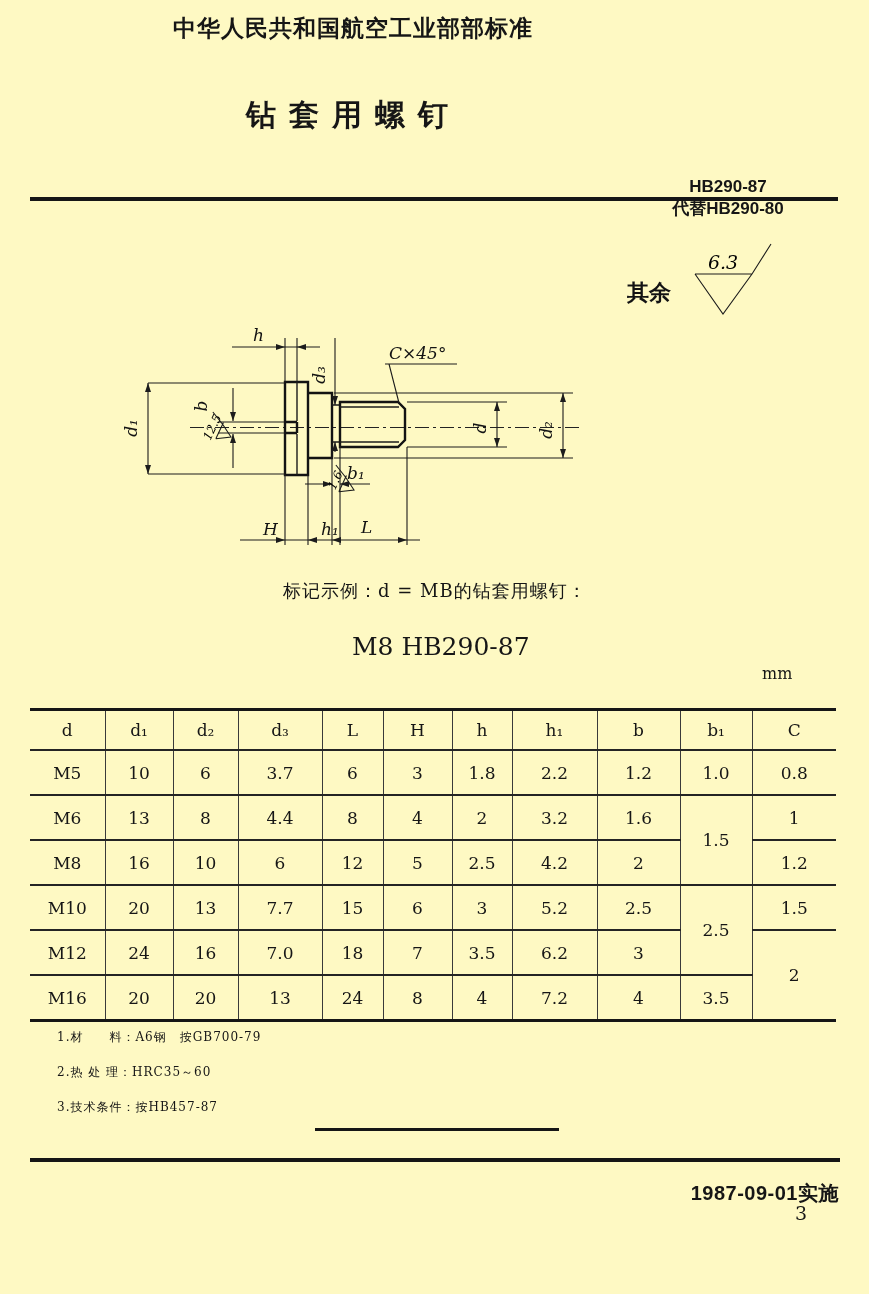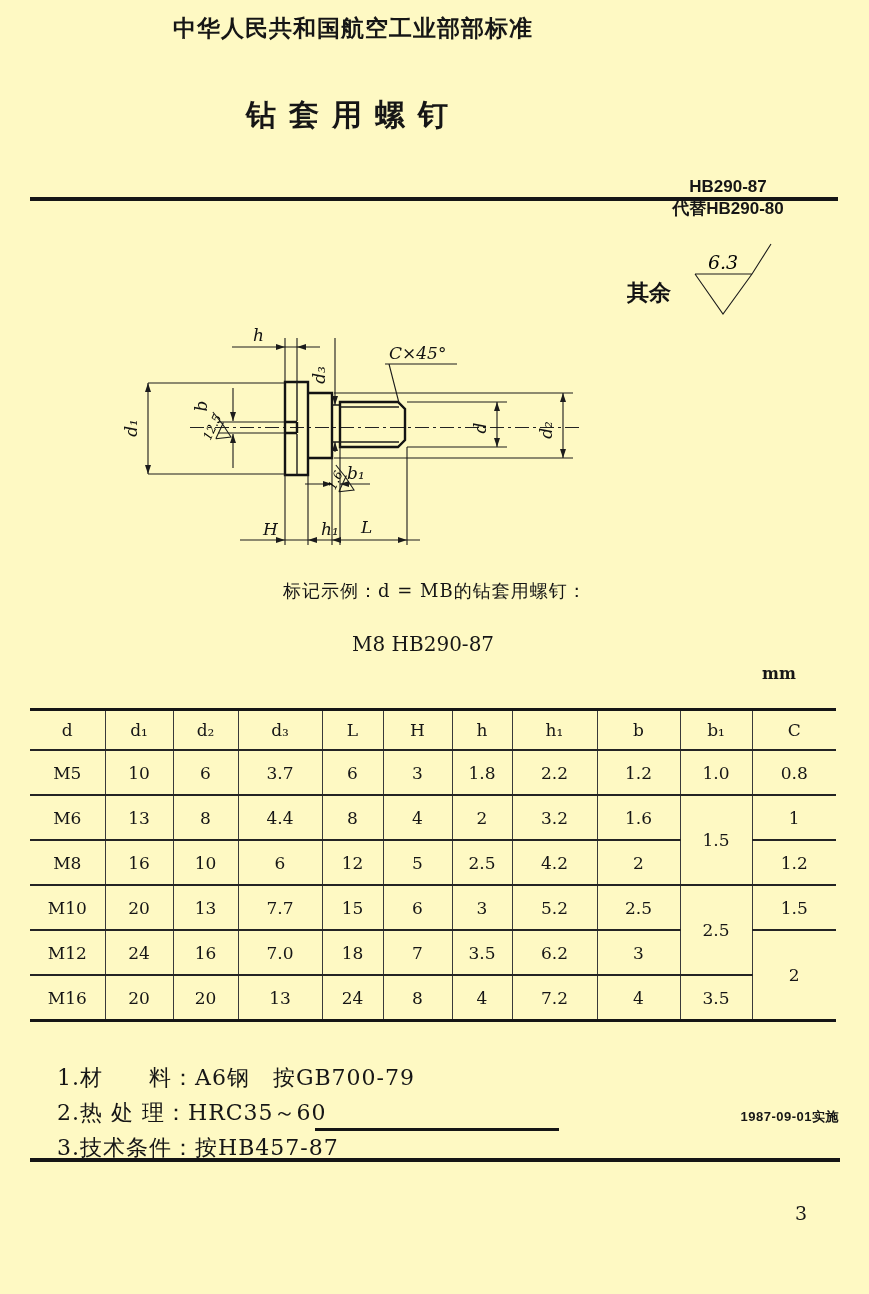--- a/index.html
+++ b/index.html
@@ -9,36 +9,36 @@
     font-family:"DejaVu Serif","Liberation Serif",serif;
   }
   .abs{position:absolute;}
   .hei{font-family:"Liberation Sans","DejaVu Sans",sans-serif;font-weight:bold;}
   .org-title{top:13px;left:103px;width:500px;text-align:center;font-size:23px;letter-spacing:1px;}
   .doc-title{top:95px;left:246px;font-size:30px;letter-spacing:13px;white-space:nowrap;text-align:center;}
   .std-no{top:132px;left:660px;width:136px;text-align:center;font-size:17px;line-height:22px;margin-top:44px;}
   .rule{background:#161616;}
   .top-rule{left:30px;top:197px;width:808px;height:4px;}
   .example-1{left:283px;top:579px;font-size:18px;letter-spacing:1px;}
-  .example-2{left:352px;top:632px;font-size:20px;}
-  .unit-label{left:762px;top:664px;font-size:16px;font-weight:700;}
+  .example-2{left:352px;top:632px;font-size:25px;}
+  .unit-label{left:762px;top:664px;font-size:16px;font-weight:400;}
   .spec-table{left:30px;top:708px;width:806px;border-collapse:collapse;table-layout:fixed;
     border-top:3px solid #161616;border-bottom:3px solid #161616;
     font-size:17px;text-align:center;}
   .spec-table th,.spec-table td{border-top:2px solid #242424;border-left:1px solid #3a3a3a;
     padding:0;font-weight:normal;text-align:center;vertical-align:middle;}
   .spec-table th{height:38px;}
   .spec-table td{height:43px;}
   .spec-table th:first-child,.spec-table td.first{border-left:none;}
   .spec-table tr.hdr th{border-top:none;}
-  .notes{left:57px;top:1060px;font-size:22px;line-height:35px;letter-spacing:1px;}
+  .notes{left:57px;top:1020px;font-size:12px;line-height:35px;letter-spacing:1px;}
   .mid-line{left:315px;top:1128px;width:244px;height:3px;}
   .footer-rule{left:30px;top:1158px;width:810px;height:4px;}
   .footer-left{left:25px;top:1168px;font-size:20px;letter-spacing:0.5px;}
-  .footer-right{right:30px;top:1108px;font-size:13px;letter-spacing:0.5px;margin-left:28px;}
+  .footer-right{right:30px;top:1180px;font-size:20px;letter-spacing:0.5px;margin-left:28px;}
   .page-num{left:795px;top:1202px;font-size:19px;}
   svg text{font-family:"DejaVu Serif","Liberation Serif",serif;}
   .dim{stroke:#1c1c1c;stroke-width:1.1;fill:none;}
   .obj{stroke:#131313;stroke-width:2.4;fill:none;}
   .thin{stroke:#1c1c1c;stroke-width:1.4;fill:none;}
   .arr{fill:#1c1c1c;stroke:none;}
   .lbl{font-size:17px;font-style:italic;fill:#131313;}
   .cjk{font-size:22px;font-weight:bold;fill:#131313;font-family:"Liberation Sans",sans-serif;}
 </style>
 </head>

